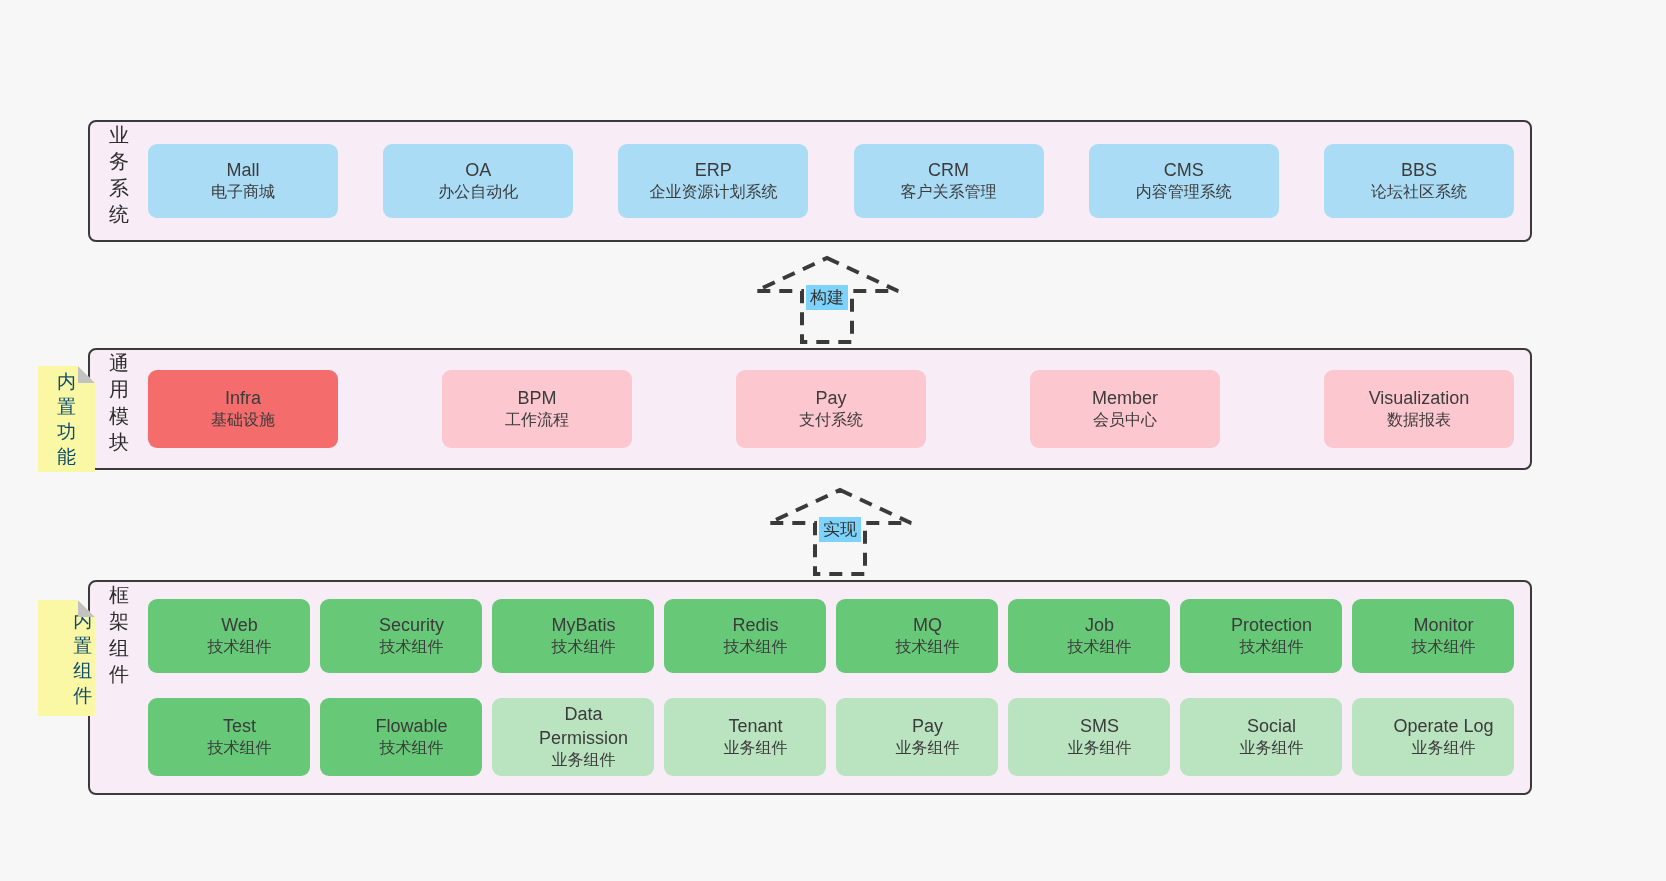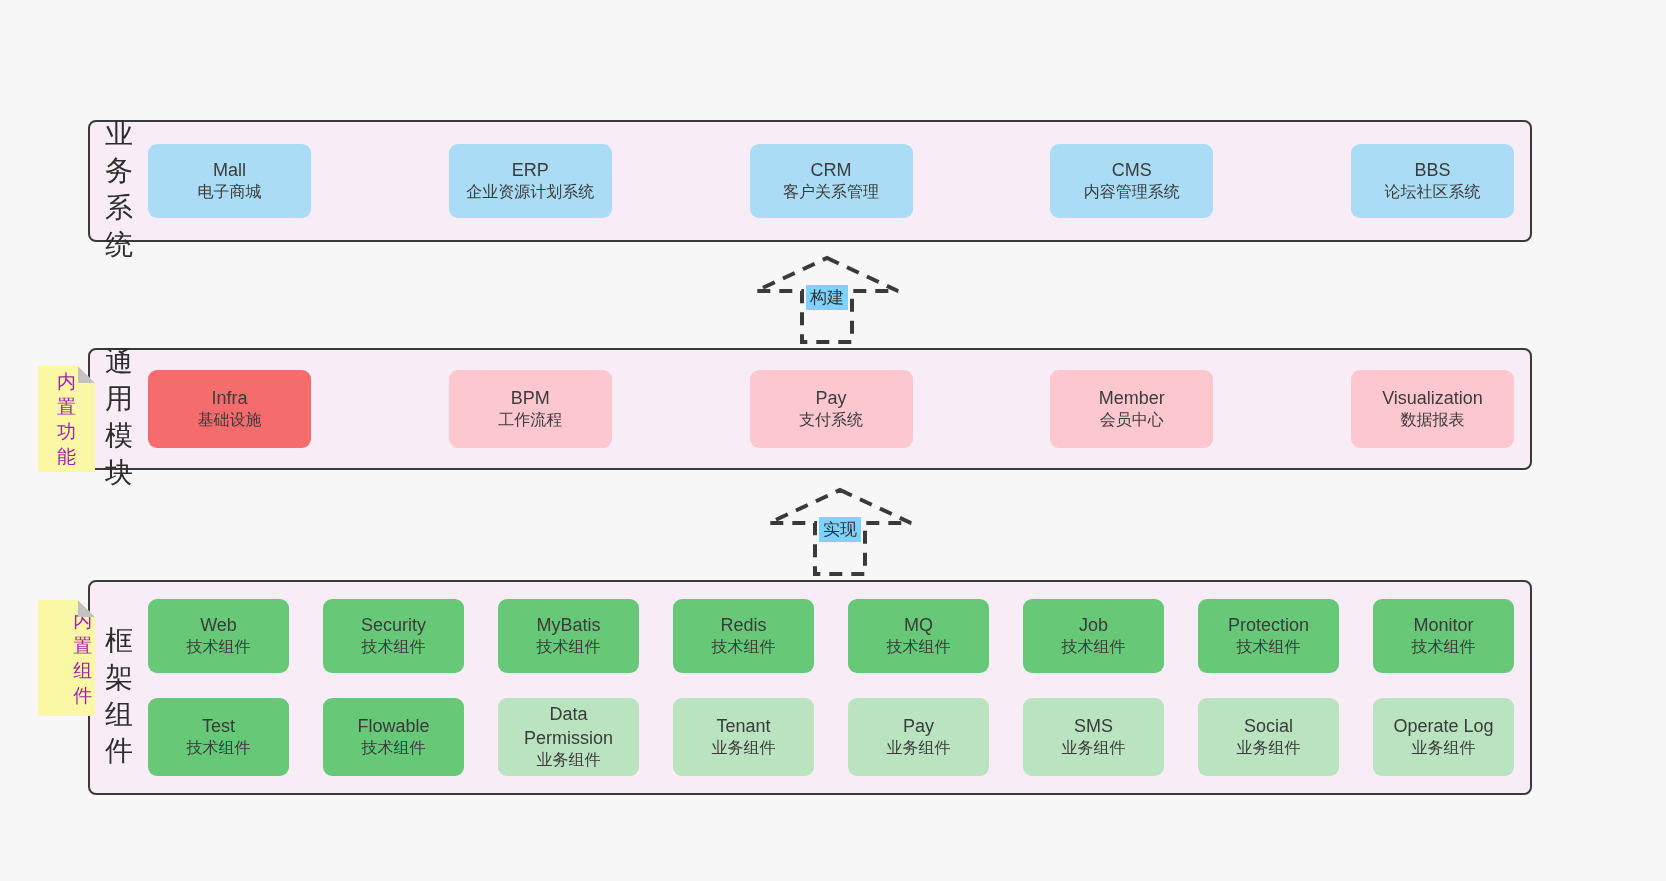--- a/index.html
+++ b/index.html
@@ -14,59 +14,59 @@
   .panel {
     position:absolute; left:88px; width:1444px; box-sizing:border-box;
     background:#f8edf6; border:2px solid #3a3a3a; border-radius:8px;
     display:flex;
   }
   #panel-business   { top:120px; height:122px; }
   #panel-modules    { top:348px; height:122px; }
   #panel-components { top:580px; height:215px; }
 
   .panel-label {
-    width:58px; flex:0 0 58px; display:flex; align-items:center; justify-content:center;
-    font-size:28px; color:#2d2d2d;margin-top:18px;
+    width:58px; flex:0 0 58px; display:flex; justify-content:center;
+    font-size:20px; color:#2d2d2d;
   }
   .vtext { width:1.3em; line-height:1.32; word-break:break-all; text-align:center; }
 
   .boxes-row {
     flex:1; display:flex; align-items:center; justify-content:space-between;
     padding:0 16px 0 0;
   }
   .boxes-col {
     flex:1; display:flex; flex-direction:column; justify-content:center; gap:25px;
     padding:0 16px 0 0;
   }
   .boxes-col .boxes-row { flex:0 0 auto; padding:0; }
 
   
   .box {
     border-radius:9px; display:flex; flex-direction:column;
     align-items:center; justify-content:center; text-align:center;
   }
-  .box-lg { width:163px; height:74px; }
+  .box-lg { width:190px; height:74px; }
   #panel-modules .box-lg { height:78px; }
-  .box-sm { width:141px; height:74px; }
+  .box-sm { width:141px; height:74px;padding-left:21px; }
   #panel-components .row2 .box-sm { height:78px; }
   .box-name { font-size:18px; line-height:1.3; padding:0 6px; }
   .box-desc { font-size:16px; line-height:1.3; padding:0 6px; }
 
   .blue   { background:#abdcf5; }
   .red    { background:#f56c6c; }
   .pink   { background:#fdc7cf; }
   .gdark  { background:#67c878; }
   .glight { background:#bae3c0; }
 
   
   .sticky {
     position:absolute; left:38px; width:57px; z-index:3;
     background:#faf8a5;
     display:flex; align-items:center; justify-content:center;
-    font-size:19px; color:#a21caf;
+    font-size:19px; color:#0c4a6e;
     clip-path: polygon(0 0, calc(100% - 17px) 0, 100% 17px, 100% 100%, 0 100%);
   }
   #sticky-modules    { top:366px; height:106px; }
   #sticky-components { top:600px; height:116px;justify-content:flex-end; }
   .fold { position:absolute; top:0; right:0; width:17px; height:17px; }
 
   
   .arrow { position:absolute; width:150px; height:92px; }
   #arrow-build     { left:752px; top:254px; }
   #arrow-implement { left:765px; top:486px; }
@@ -82,20 +82,24 @@
 <div class="panel" id="panel-business">
   <div class="panel-label">
     <div class="vtext">业务系统</div>
   </div>
   <div class="boxes-row">
     <div class="box box-lg blue">
       <div class="box-name">Mall</div>
       <div class="box-desc">电子商城</div>
     </div>
     <div class="box box-lg blue">
+      <div class="box-name">OA</div>
+      <div class="box-desc">办公自动化</div>
+    </div>
+    <div class="box box-lg blue">
       <div class="box-name">ERP</div>
       <div class="box-desc">企业资源计划系统</div>
     </div>
     <div class="box box-lg blue">
       <div class="box-name">CRM</div>
       <div class="box-desc">客户关系管理</div>
     </div>
     <div class="box box-lg blue">
       <div class="box-name">CMS</div>
       <div class="box-desc">内容管理系统</div>

